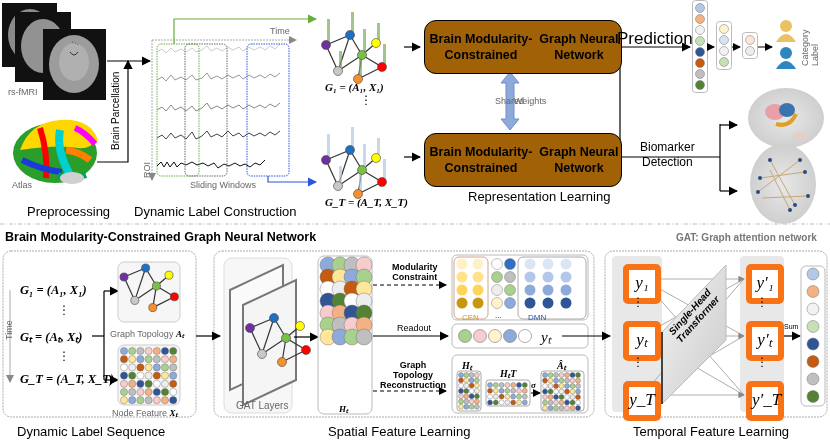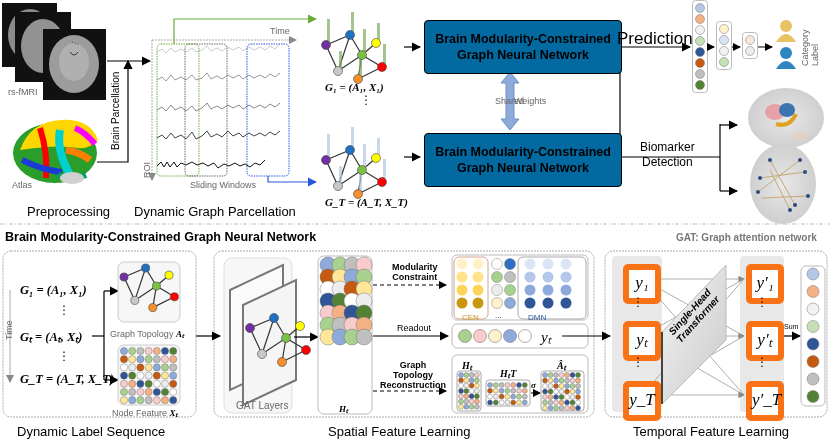--- a/index.html
+++ b/index.html
@@ -2,21 +2,21 @@
 <html><head>
 <meta charset="utf-8">
 <style>
   html,body{margin:0;padding:0;background:#fff;}
   body{width:830px;height:442px;position:relative;overflow:hidden;font-family:"Liberation Sans",sans-serif;color:#000;}
   svg{position:absolute;left:0;top:0;}
   .lbl{position:absolute;white-space:nowrap;}
   .section-title{font-size:13px;}
   .small{font-size:9px;color:#666;}
   .math{font-family:"Liberation Serif",serif;font-style:italic;font-weight:bold;}
-  .bbox{position:absolute;border:1.3px solid #000;border-radius:4px;background:#0369a1;text-align:center;font-weight:bold;font-size:12.5px;line-height:16px;display:flex;align-items:center;justify-content:center;flex-direction:column;}
+  .bbox{position:absolute;border:1.3px solid #000;border-radius:12px;background:#a16207;text-align:center;font-weight:bold;font-size:12.5px;line-height:16px;display:flex;align-items:center;justify-content:center;flex-direction:row;}
   .ybox{position:absolute;width:26px;height:28px;border:6px solid #f97316;border-radius:5px;background:#fff;font-family:"Liberation Serif",serif;font-style:italic;font-size:17px;text-align:center;line-height:26px;}
 </style>
 </head>
 <body>
 
 <svg width="830" height="442">
   <defs>
     <marker id="ah" markerWidth="8" markerHeight="8" refX="7" refY="4" orient="auto">
         <path d="M0,0 L8,4 L0,8 z" fill="#000"></path>
       </marker>
@@ -541,37 +541,38 @@
 
 <div class="lbl" style="left:72px;top:35px;font-size:10px;color:#555;transform:rotate(20deg);">...</div>
 <div class="lbl small" style="left:8px;top:87px;">rs-fMRI</div>
 <div class="lbl small" style="left:12px;top:180px;">Atlas</div>
 <div class="lbl" style="left:110px;top:150px;font-size:10px;transform:rotate(-90deg);transform-origin:left top;">Brain Parcellation</div>
 <div class="lbl section-title" style="left:27px;top:204px;">Preprocessing</div>
 
 <div class="lbl small" style="left:270px;top:26px;">Time</div>
 <div class="lbl small" style="left:142px;top:178px;transform:rotate(-90deg);transform-origin:left top;">ROI</div>
 <div class="lbl small" style="left:190px;top:180px;">Sliding Windows</div>
-<div class="lbl section-title" style="left:134px;top:204px;">Dynamic Graph Parcellation</div>
+<div class="lbl section-title" style="left:134px;top:204px;">Dynamic Label Construction</div>
 
 <div class="lbl math" style="left:325px;top:81px;font-size:11px;">G₁ = (A₁, X₁)</div>
 <div class="lbl" style="left:360px;top:93px;font-size:12px;">⋮</div>
 <div class="lbl math" style="left:325px;top:196px;font-size:11px;">G_T = (A_T, X_T)</div>
 
 <div class="bbox" style="left:424px;top:20px;width:196px;height:52px;">
   <span>Brain Modularity-Constrained</span>
   <span>Graph Neural Network</span>
 </div>
 <div class="bbox" style="left:424px;top:133px;width:196px;height:52px;">
   <span>Brain Modularity-Constrained</span>
   <span>Graph Neural Network</span>
 </div>
 <div class="lbl small" style="left:466px;top:96px;margin-left:29px;">Shared</div>
 <div class="lbl small" style="left:514px;top:96px;">Weights</div>
 <div class="lbl section-title" style="left:468px;top:189px;text-align:center;width:110px;line-height:15px;">
+  <div>Representation Learning</div>
 </div>
 
 <div class="lbl" style="left:617px;top:29px;font-size:17px;">Prediction</div>
 <div class="lbl" style="left:640px;top:140px;font-size:12px;text-align:center;line-height:15px;">
   <div>Biomarker</div>
   <div>Detection</div>
 </div>
 <div class="lbl small" style="left:800px;top:66px;transform:rotate(-90deg);transform-origin:left top;line-height:10px;">
   <div>Category</div>
   <div>Label</div>

